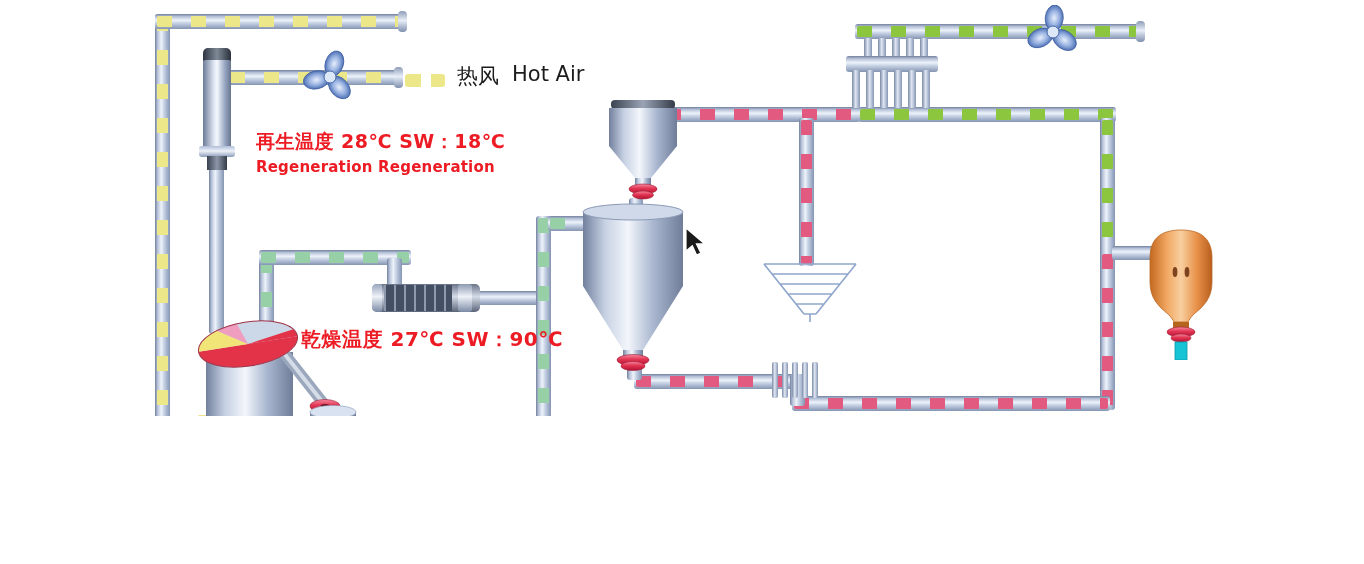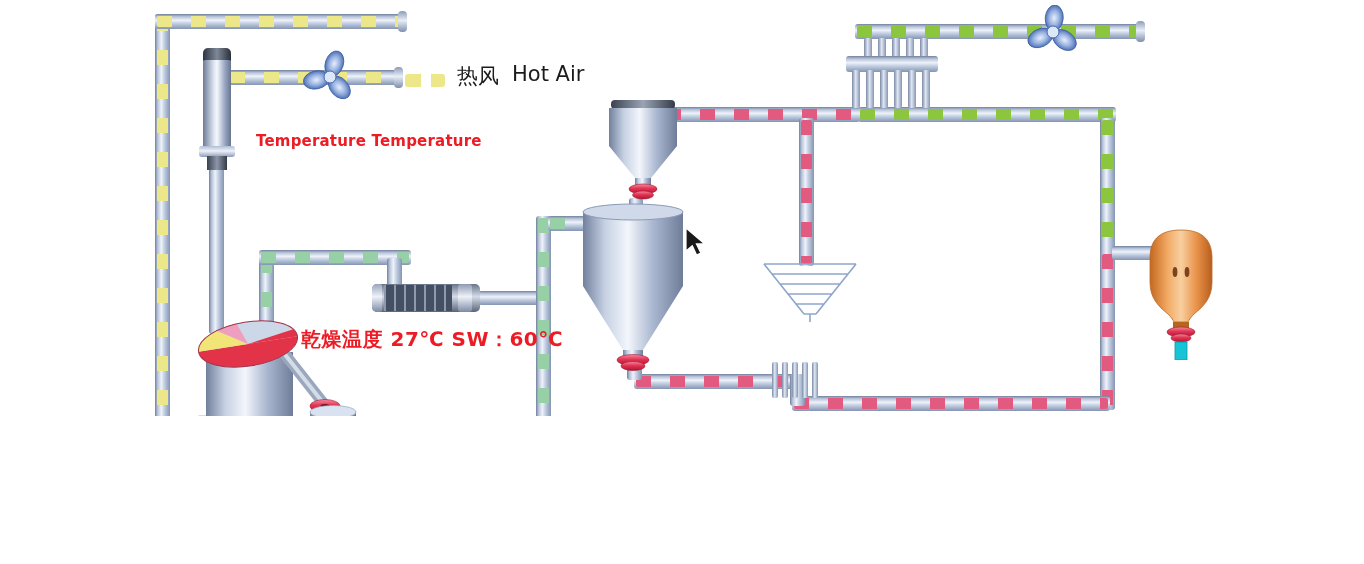--- a/index.html
+++ b/index.html
@@ -273,24 +273,25 @@
 
   <div class="legend">
     <div class="legend-swatch"></div>
     <div class="legend-label">
       <span>热风</span>
       <span>Hot Air</span>
     </div>
   </div>
 
   <div class="readout" id="readout-regeneration" style="left:256px;top:129px">
-    <div class="r2">Temperature Temperature</div>
+    <div class="r1">再生温度  28℃ SW：18℃</div>
+    <div class="r2">Regeneration Regeneration</div>
   </div>
 
   <div class="readout" id="readout-drying" style="left:301px;top:326px">
-    <div class="r1">乾燥温度 27℃ SW：60℃</div>
+    <div class="r1">乾燥温度 27℃ SW：90℃</div>
   </div>
 
   <svg class="abs" style="left:684px;top:226px" width="24" height="32" viewBox="0 0 24 32">
     <path d="M2,2 L2,25 L8.3,19.6 L12.6,29 L16.8,27.1 L12.4,17.9 L20.5,17.9 Z" fill="#1a1a1a" stroke="#ffffff" stroke-width="1.2"></path>
   </svg>
 
 </div>
 
 </body></html>

